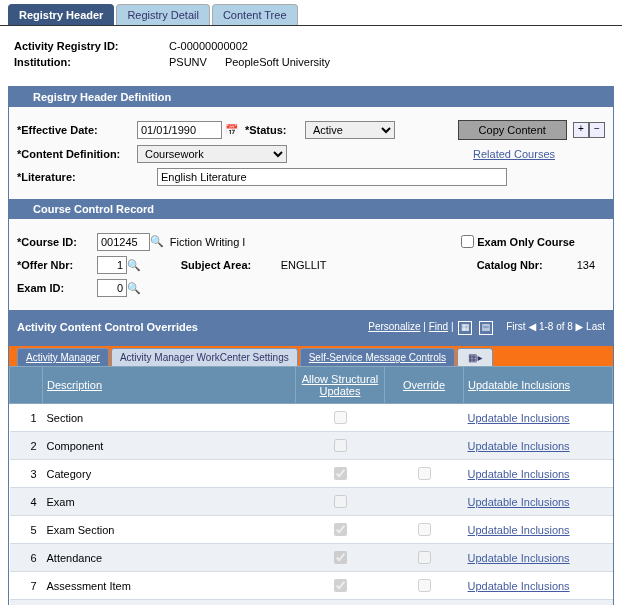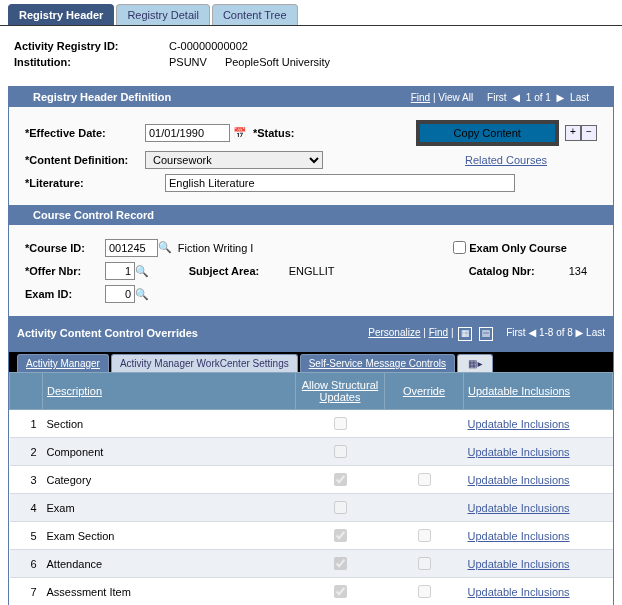--- a/index.html
+++ b/index.html
@@ -9,33 +9,33 @@
 .tab.inactive{background:#b0d0e6;color:#336}
 .info{padding:10px 14px}
 .info-row{display:flex;margin:4px 0}
 .info-lbl{width:155px;font-weight:bold}
 .info-val{margin-right:18px}
 .section{margin:4px 8px;border:1px solid #5b7aa8}
 .sec-hdr{background:#5b7aa8;color:#fff;padding:4px 24px;font-weight:bold;display:flex;justify-content:space-between;align-items:center}
 .sec-hdr a{color:#fff}
 .sec-hdr .nav{font-weight:normal;font-size:10px}
 .sec-body{padding:8px;background:#fafafa}
-.frow{display:flex;align-items:center;margin:5px 8px}
+.frow{display:flex;align-items:center;margin:5px 0}
 .flbl{width:120px;font-weight:bold}
 .req::before{content:"*"}
 input[type=text],select{font:inherit;border:1px solid #888;padding:1px 3px;height:18px;box-sizing:border-box}
 .date-in{width:85px}
 .sel-sm{width:90px}
-.sel-md{width:178px}
+.sel-md{width:150px}
 .txt-lg{width:350px}
-.btn-copy{background:#0369a1;border:4px solid #404040;padding:3px 34px;font:inherit;cursor:pointer}
+.btn-copy{background:#a3a3a3;border:1px solid #404040;padding:3px 20px;font:inherit;cursor:pointer}
 .icon-btn{display:inline-block;width:14px;height:14px;border:1px solid #666;text-align:center;line-height:12px;font-size:10px;background:#eef;cursor:pointer}
 .link{color:#425c9f;text-decoration:underline;cursor:pointer}
 .nav .arrow{padding:0 3px;cursor:pointer}
-.subtabs{display:flex;background:#000000;padding:2px 8px 0}
+.subtabs{display:flex;background:#f97316;padding:2px 8px 0}
 .subtab{padding:3px 8px;margin-right:2px;border-radius:3px 3px 0 0;font-size:10px;cursor:pointer;border:1px solid #7a94b8;border-bottom:none}
 .subtab.active{background:#cdd9e8;color:#336}
 .subtab.inactive{background:#5b7aa8;color:#fff;text-decoration:underline}
 .subtab.arrows{background:#dde4ec;color:#336;padding:0 10px;display:flex;align-items:center}
 table{width:100%;border-collapse:collapse}
 th{background:#668fb0;color:#fff;text-decoration:underline;padding:6px 4px;font-weight:normal;text-align:left;border:1px solid #88a8c0}
 th.ctr{text-align:center}
 td{padding:4px;border-bottom:1px solid #d4dbe3}
 tr.alt td{background:#edf1f6}
 td.num{text-align:right;padding-right:6px;width:20px}
@@ -65,38 +65,29 @@
   <div class="info-row">
     <span class="info-lbl">Institution:</span>
     <span class="info-val">PSUNV</span>
     <span class="info-val">PeopleSoft University</span>
   </div>
 </div>
 
 <div class="section">
   <div class="sec-hdr">
     <span>Registry Header Definition</span>
-    <span class="nav">
-      <a class="link" style="color:#fff">Find</a> |
-      <span>View All</span>
-      &nbsp;&nbsp;&nbsp;
-      <span>First</span>
-      <span class="arrow">◀</span>
-      <span>1 of 1</span>
-      <span class="arrow">▶</span>
-      <span>Last</span>
-    </span>
   </div>
   <div class="sec-body">
     <div class="frow">
       <span class="flbl req">Effective Date:</span>
       <input type="text" class="date-in" value="01/01/1990" style="">
       <span class="cal-ico">&nbsp;📅</span>
       &nbsp;&nbsp;
       <span class="flbl req" style="width:60px">Status:</span>
+      <select class="sel-sm"><option>Active</option></select>
       <span style="flex:1"></span>
       <button class="btn-copy">Copy Content</button>
       &nbsp;&nbsp;
       <span class="icon-btn">+</span>
       <span class="icon-btn">−</span>
     </div>
     <div class="frow">
       <span class="flbl req">Content Definition:</span>
       <select class="sel-md"><option>Coursework</option></select>
       <span style="flex:1"></span>

